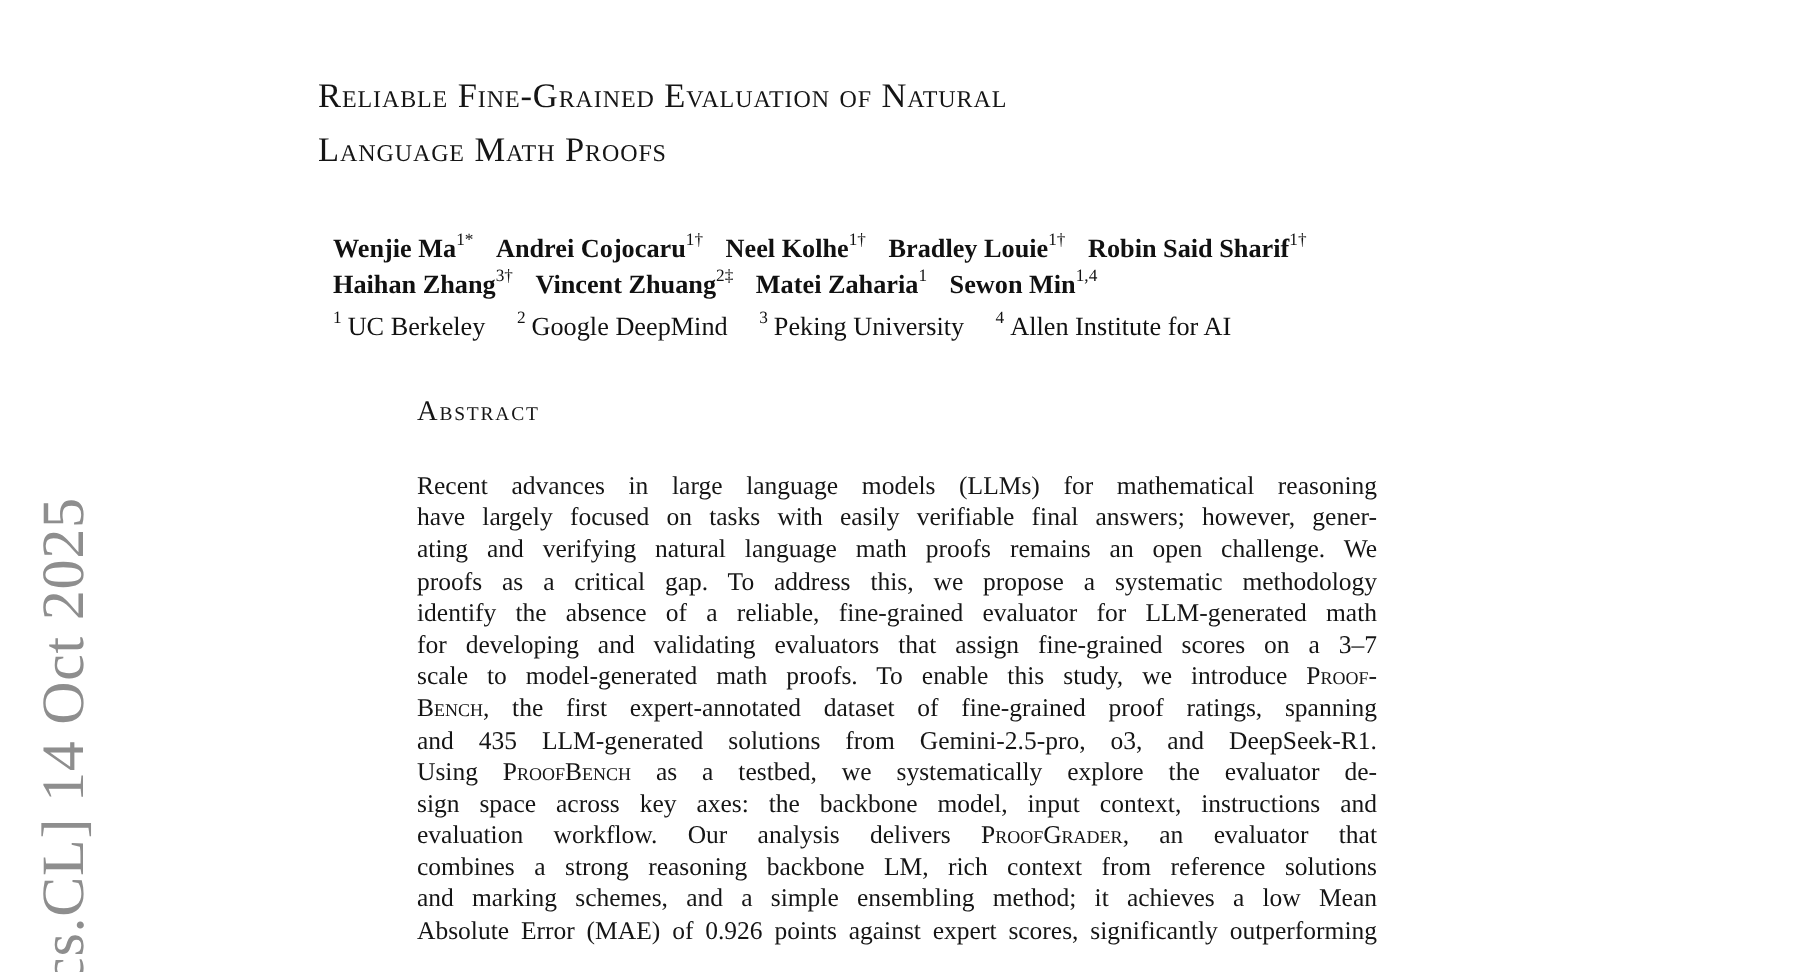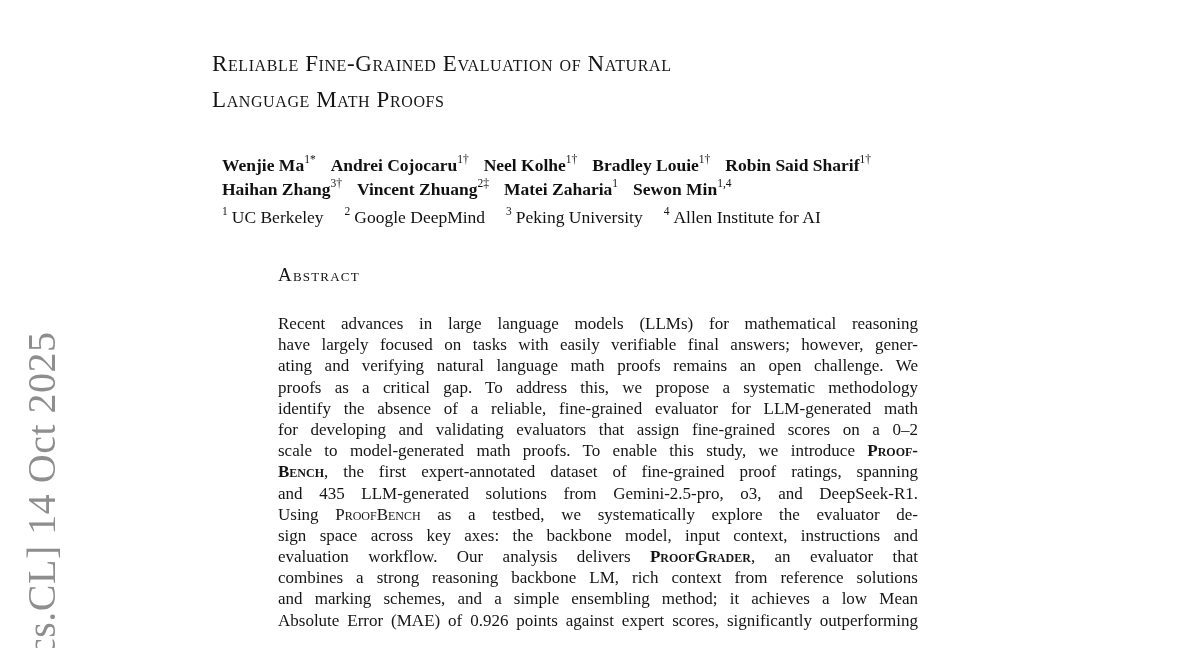--- a/index.html
+++ b/index.html
@@ -80,21 +80,21 @@
     color:#151515;
   }
   .abs-line{
     height:21.2px;
     overflow:hidden;
     text-align:justify;
     text-align-last:justify;
   }
   .abs-line::after{content:"";display:inline-block;width:100%;height:0;}
   .sc{font-variant:small-caps;}
-  .b{font-weight:bold;margin-top:24px;}
+  .b{font-weight:normal;margin-top:24px;}
 </style>
 </head>
 <body>
 
 <div class="page">
 
   <div class="watermark">cs.CL] 14 Oct 2025</div>
 
   <div class="title-block">
     <div>Reliable Fine-Grained Evaluation of Natural</div>
@@ -109,21 +109,21 @@
   <div class="affils-block"><span class="affil"><sup class="mark">1</sup><span>UC Berkeley</span></span><span class="affil"><sup class="mark">2</sup><span>Google DeepMind</span></span><span class="affil"><sup class="mark">3</sup><span>Peking University</span></span><span class="affil"><sup class="mark">4</sup><span>Allen Institute for AI</span></span></div>
 
   <div class="abstract-heading">Abstract</div>
 
   <div class="abstract-body">
       <div class="abs-line"><span>Recent advances in large language models (LLMs) for mathematical reasoning</span></div>
       <div class="abs-line"><span>have largely focused on tasks with easily verifiable final answers; however, gener-</span></div>
       <div class="abs-line"><span>ating and verifying natural language math proofs remains an open challenge. We</span></div>
       <div class="abs-line"><span>proofs as a critical gap. To address this, we propose a systematic methodology</span></div>
       <div class="abs-line"><span>identify the absence of a reliable, fine-grained evaluator for LLM-generated math</span></div>
-      <div class="abs-line"><span>for developing and validating evaluators that assign fine-grained scores on a 0–2</span></div>
+      <div class="abs-line"><span>for developing and validating evaluators that assign fine-grained scores on a 3–7</span></div>
       <div class="abs-line"><span>scale to model-generated math proofs. To enable this study, we introduce </span><span class="sc b">Proof-</span></div>
       <div class="abs-line"><span class="sc b">Bench</span><span>, the first expert-annotated dataset of fine-grained proof ratings, spanning</span></div>
       <div class="abs-line"><span>and 435 LLM-generated solutions from Gemini-2.5-pro, o3, and DeepSeek-R1.</span></div>
       <div class="abs-line"><span>Using </span><span class="sc">ProofBench</span><span> as a testbed, we systematically explore the evaluator de-</span></div>
       <div class="abs-line"><span>sign space across key axes: the backbone model, input context, instructions and</span></div>
       <div class="abs-line"><span>evaluation workflow. Our analysis delivers </span><span class="sc b">ProofGrader</span><span>, an evaluator that</span></div>
       <div class="abs-line"><span>combines a strong reasoning backbone LM, rich context from reference solutions</span></div>
       <div class="abs-line"><span>and marking schemes, and a simple ensembling method; it achieves a low Mean</span></div>
       <div class="abs-line"><span>Absolute Error (MAE) of 0.926 points against expert scores, significantly outperforming</span></div>
     </div>

